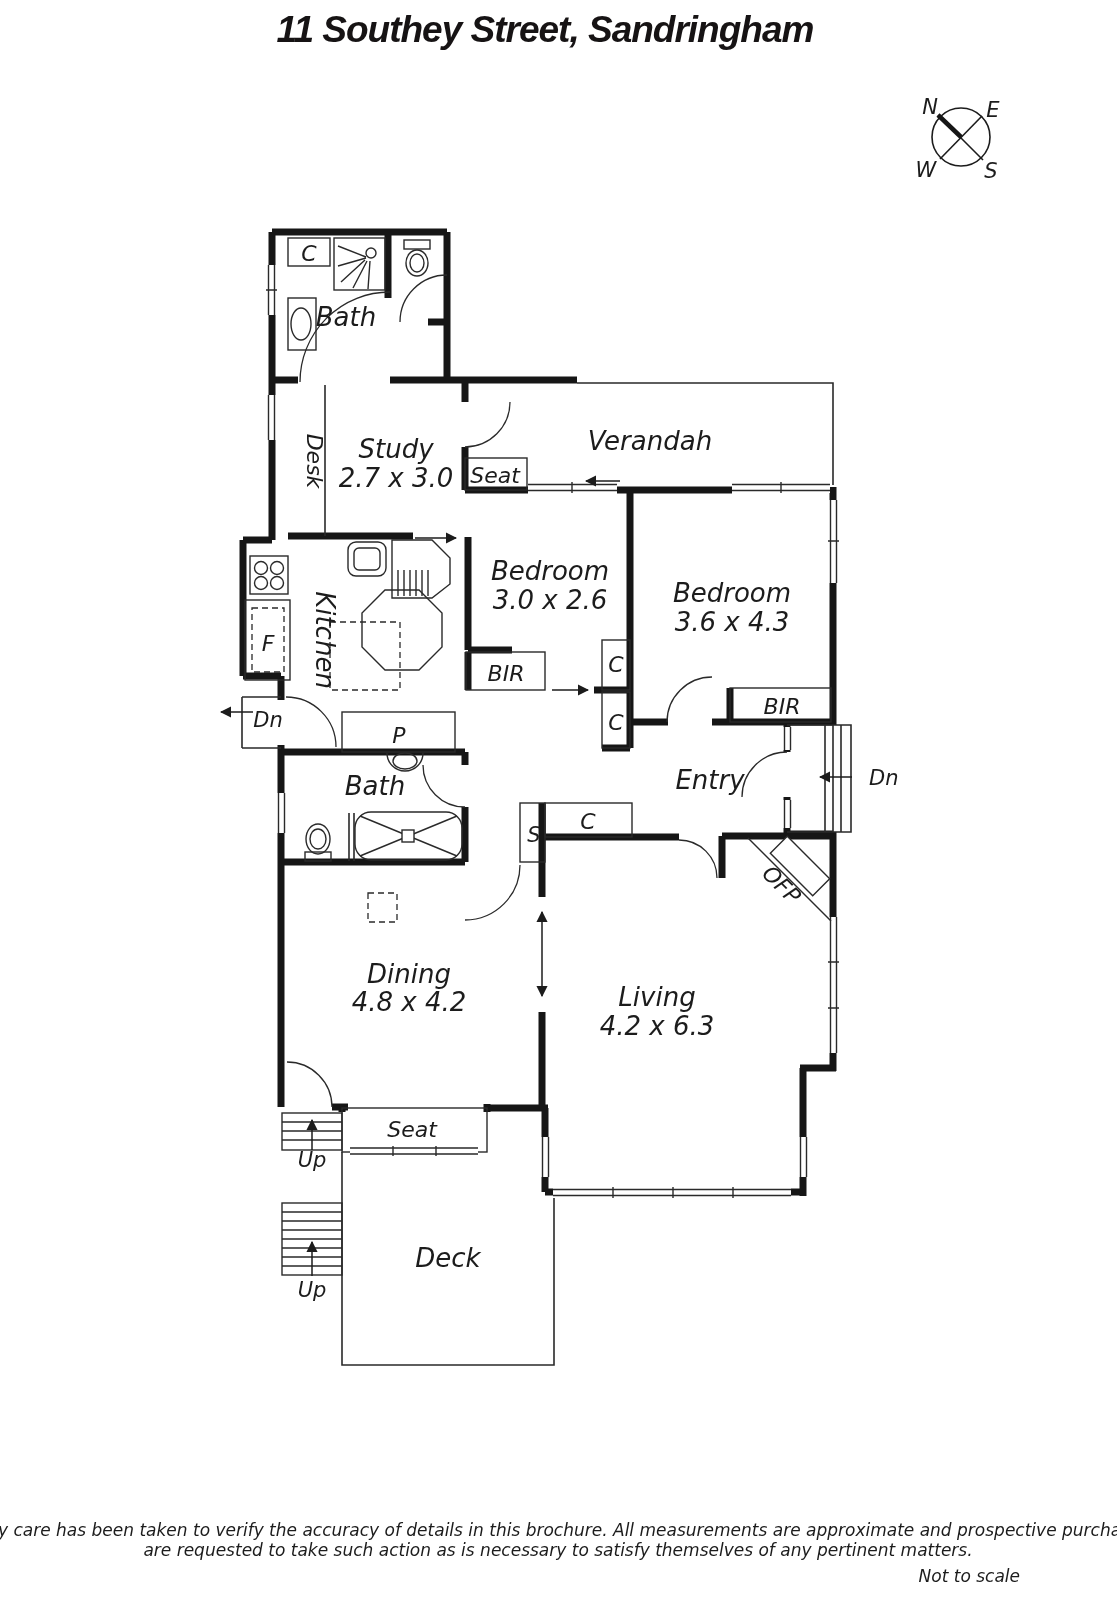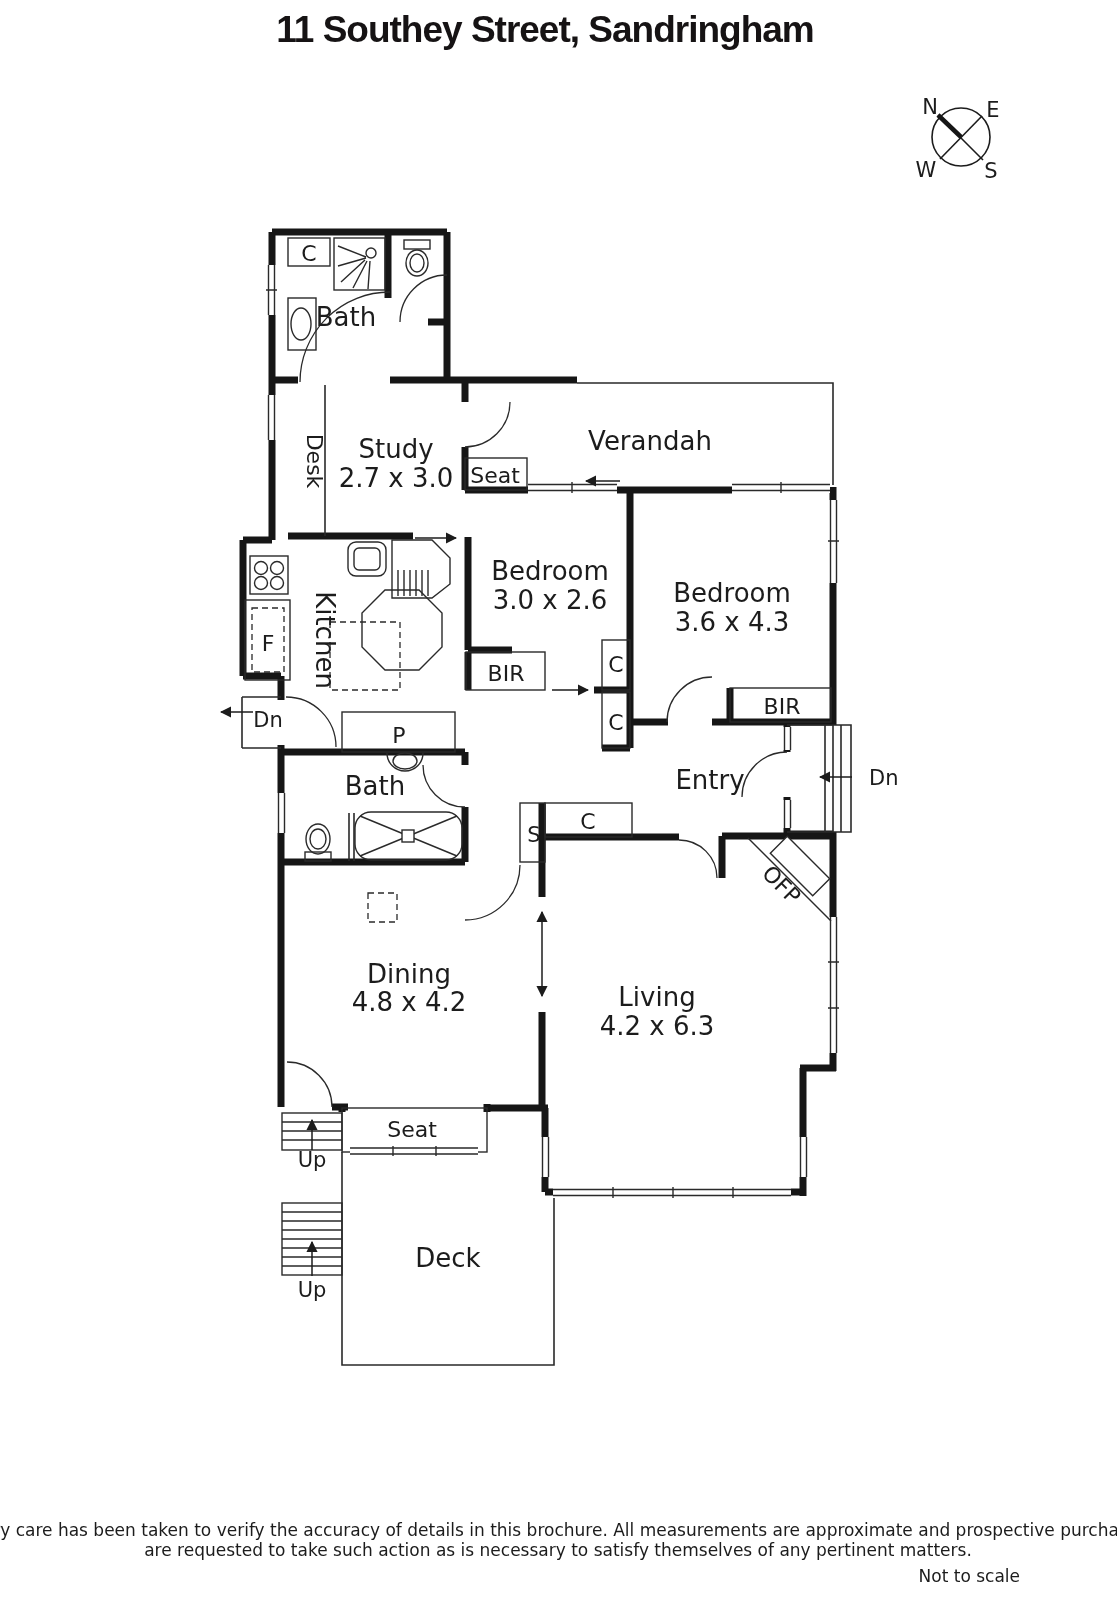--- a/index.html
+++ b/index.html
@@ -1,16 +1,16 @@
 <!DOCTYPE html>
 <html><head>
 <meta charset="utf-8">
 <style>
   html,body{margin:0;padding:0;background:#ffffff;}
-  .page{width:1117px;height:1600px;position:relative;background:#fff;overflow:hidden;}
+  .page{width:1117px;height:1600px;position:relative;background:#fff;overflow:hidden;font-style:italic;}
   svg{display:block;}
   text{font-family:"DejaVu Sans","Liberation Sans",sans-serif;fill:#1c1c1c;}
   .title{font-family:"Liberation Sans","DejaVu Sans",sans-serif;font-size:37px;font-weight:800;letter-spacing:-1px;fill:#161314;}
   .room{font-size:26px;}
   .feat{font-size:22px;}
   .featsm{font-size:21px;}
   .compassTxt{font-size:21px;}
   .footerTxt{font-size:17px;}
   .wall{stroke:#161616;stroke-width:7;fill:none;stroke-linecap:butt;}
   .thin{stroke:#2a2a2a;stroke-width:1.6;fill:none;}

